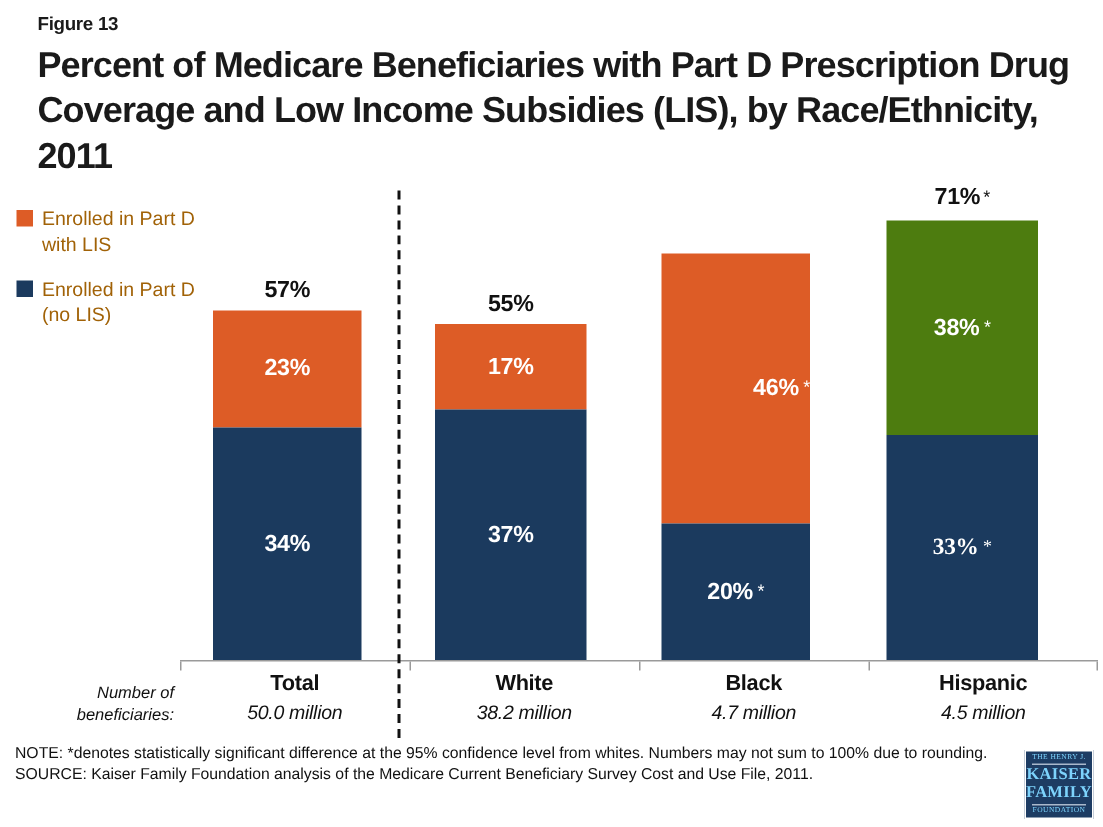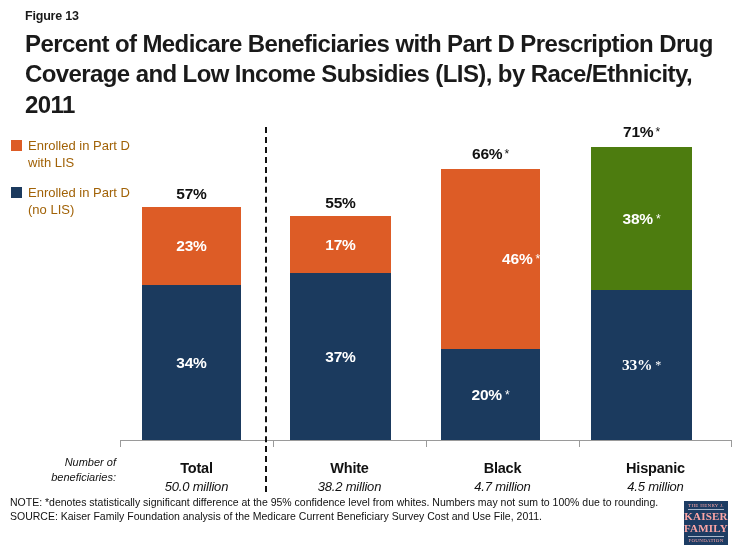--- a/index.html
+++ b/index.html
@@ -143,21 +143,20 @@
   #cat-labels {
     position: absolute;
     left: 120px;
     top: 448px;
     width: 612px;
     height: 44px;
   }
   .cat {
     position: absolute;
     text-align: center;
-    margin-top: 12px;
   }
   .cat-name {
     font-size: 14.5px;
     font-weight: bold;
     color: #111;
     letter-spacing: -0.2px;
   }
   .cat-sub {
     font-size: 13px;
     font-style: italic;
@@ -195,21 +194,21 @@
     top: 500px;
     width: 46px;
     height: 46px;
     background: #1d3c63;
     border: 1px solid #ffffff;
     box-sizing: border-box;
     display: flex;
     flex-direction: column;
     align-items: center;
     justify-content: center;
-    color: #fca5a5;
+    color: #7dd3fc;
     text-align: center;
     font-family: "Liberation Serif", serif;
     overflow: hidden;
   }
   #kff-logo .l1 {
     font-size: 5px;
     letter-spacing: 0.3px;
     border-bottom: 1px solid #a9b8cb;
     padding-bottom: 1px;
     margin-bottom: 1px;
@@ -278,23 +277,20 @@
       <div class="seg" style="height:57px; background:#DD5C26;">
         <span class="seg-label">17%</span>
       </div>
       <div class="seg" style="height:167px; background:#1B3A5E;">
         <span class="seg-label">37%</span>
       </div>
     </div>
   </div>
 
   <div class="bar-group" style="left:321px; width:99px;">
-    <div class="bar-total" style="bottom:277px;">
-      <span>66%</span><span class="star">*</span>
-    </div>
     <div class="bar-stack">
       <div class="seg" style="height:180px; background:#DD5C26;justify-content:flex-end;">
         <span class="seg-label"><span>46%</span><span class="star">*</span></span>
       </div>
       <div class="seg" style="height:91px; background:#1B3A5E;">
         <span class="seg-label"><span>20%</span><span class="star">*</span></span>
       </div>
     </div>
   </div>
 

